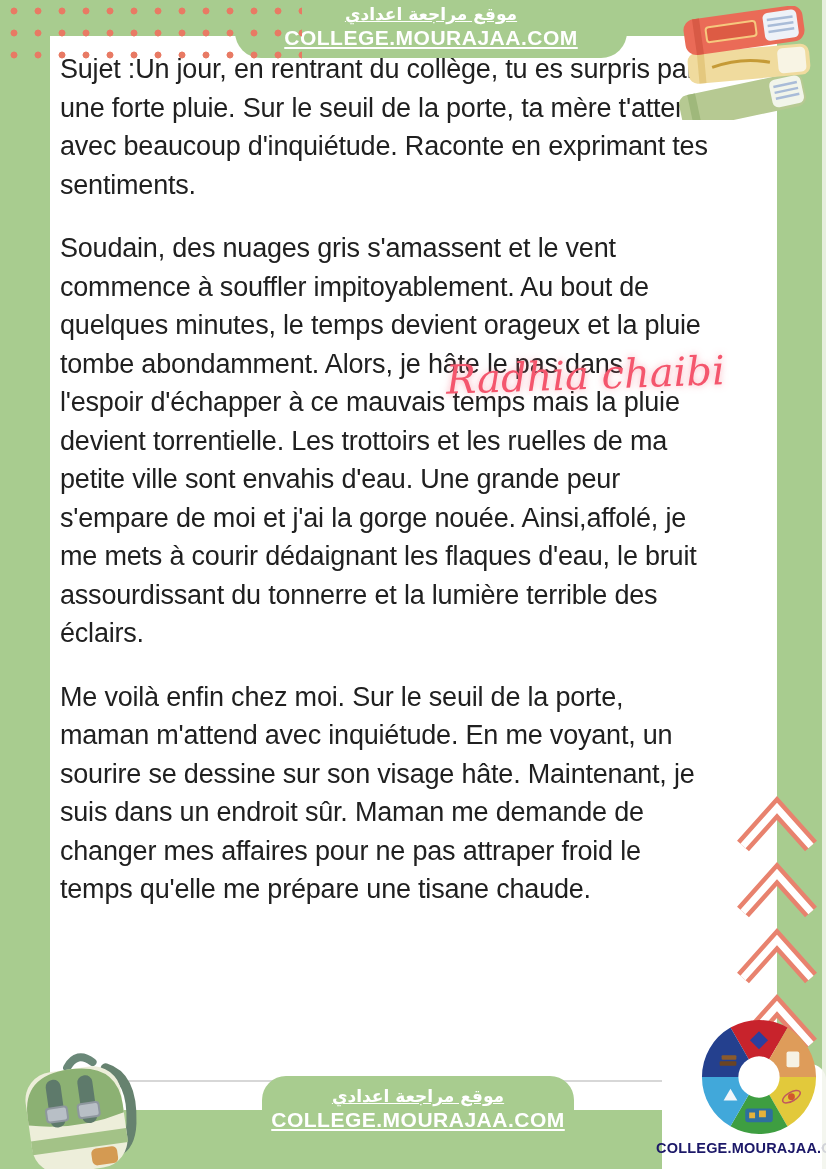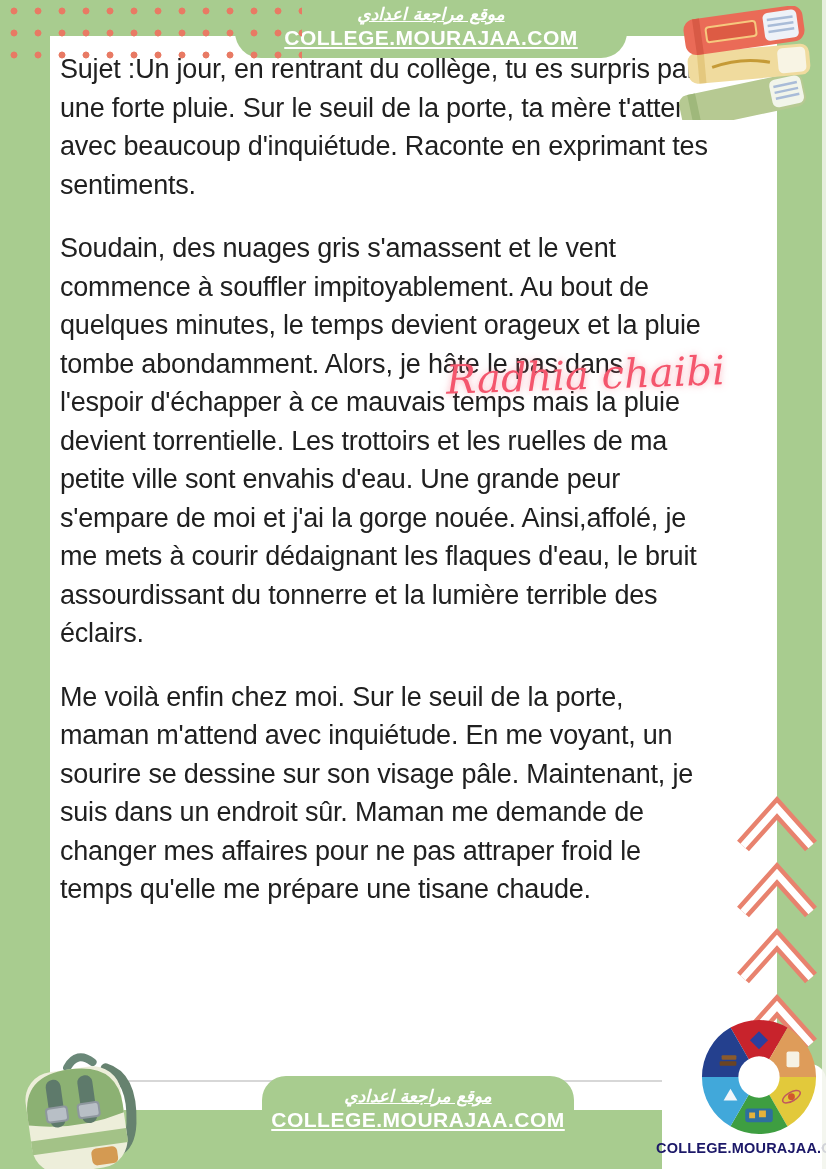--- a/index.html
+++ b/index.html
@@ -13,21 +13,21 @@
         background-size:24px 22px;background-position:2px 0;}
 
   
   .header-tab{position:absolute;left:235px;top:0;width:392px;height:58px;background:#a8cc8f;
         border-radius:0 0 26px 26px;display:flex;flex-direction:column;align-items:center;
         justify-content:flex-start;z-index:5;padding-top:3px;box-sizing:border-box;}
   .footer-tab{position:absolute;left:262px;top:1076px;width:312px;height:93px;background:#a8cc8f;
         border-radius:24px 24px 0 0;display:flex;flex-direction:column;align-items:center;
         z-index:5;padding-top:9px;box-sizing:border-box;}
   .site-ar{color:#ffffff;font-weight:bold;font-size:17px;line-height:22px;
-        text-decoration:underline;font-family:"DejaVu Sans",sans-serif;font-style:italic;}
+        text-decoration:underline;font-family:"DejaVu Sans",sans-serif;}
   .site-url{color:#ffffff;font-weight:bold;font-size:21px;line-height:26px;
         letter-spacing:.5px;text-decoration:underline;}
 
   
   .essay{position:absolute;left:60px;top:50px;width:715px;z-index:2;color:#202020;
         font-size:27px;line-height:38.5px;letter-spacing:-0.2px;}
   .essay p{margin:0 0 25px 0;white-space:pre;}
 
   
   .watermark{position:absolute;left:446px;top:352px;z-index:8;
@@ -68,21 +68,21 @@
 tombe abondamment. Alors, je hâte le pas dans
 l'espoir d'échapper à ce mauvais temps mais la pluie
 devient torrentielle. Les trottoirs et les ruelles de ma
 petite ville sont envahis d'eau. Une grande peur
 s'empare de moi et j'ai la gorge nouée. Ainsi,affolé, je
 me mets à courir dédaignant les flaques d'eau, le bruit
 assourdissant du tonnerre et la lumière terrible des
 éclairs.</p>
     <p>Me voilà enfin chez moi. Sur le seuil de la porte,
 maman m'attend avec inquiétude. En me voyant, un
-sourire se dessine sur son visage pâle. Maintenant, je
+sourire se dessine sur son visage hâte. Maintenant, je
 suis dans un endroit sûr. Maman me demande de
 changer mes affaires pour ne pas attraper froid le
 temps qu'elle me prépare une tisane chaude.</p>
   </div>
 
   <div class="watermark">Radhia chaibi</div>
 
   <div class="dots"></div>
 
   <div class="header-tab">

